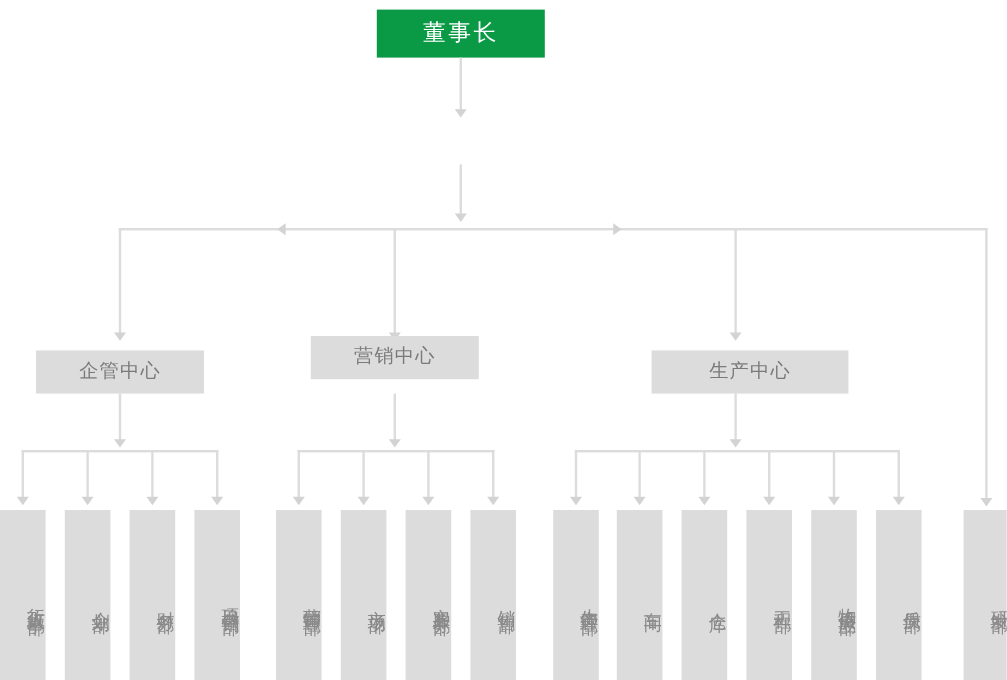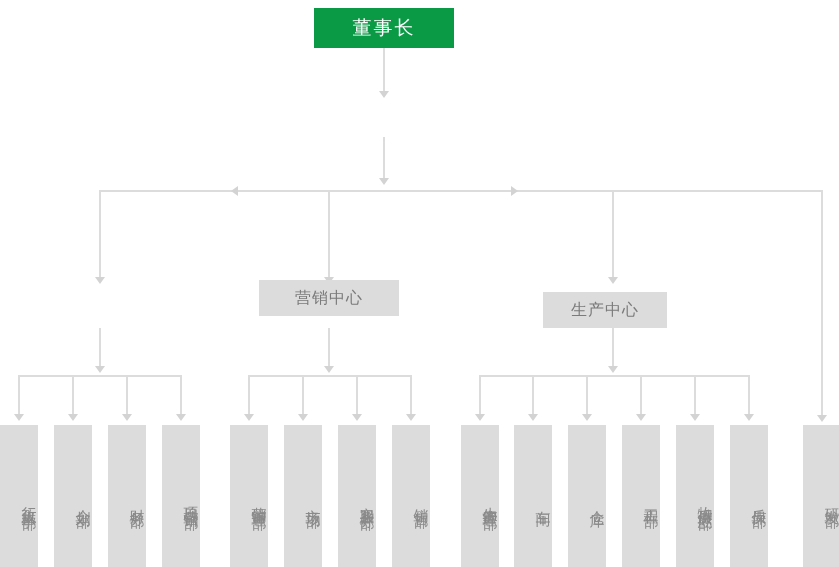--- a/index.html
+++ b/index.html
@@ -112,24 +112,25 @@
 
   <div class="conn v" style="left:328px; top:190px; width:2px; height:90px;"></div>
   <div class="arrow down" style="left:324px; top:277px;"></div>
 
   <div class="conn v" style="left:612px; top:190px; width:2px; height:90px;"></div>
   <div class="arrow down" style="left:608px; top:277px;"></div>
 
   <div class="conn v" style="left:821px; top:190px; width:2px; height:228px;"></div>
   <div class="arrow down" style="left:817px; top:415px;"></div>
 
+  <div class="node level3" style="left:30px; top:292px; width:140px; height:36px;">企管中心</div>
 
   <div class="node level3" style="left:259px; top:280px; width:140px; height:36px;">营销中心</div>
 
-  <div class="node level3" style="left:543px; top:292px; width:124px; height:36px;">生产中心</div>
+  <div class="node level3" style="left:543px; top:292px; width:164px; height:36px;">生产中心</div>
 
   <div class="conn v" style="left:99px; top:328px; width:2px; height:42px;"></div>
   <div class="arrow down" style="left:95px; top:366px;"></div>
   <div class="conn h" style="left:18px; top:375px; width:164px; height:2px;"></div>
 
   <div class="conn v" style="left:18px; top:375px; width:2px; height:42px;"></div>
   <div class="arrow down" style="left:14px; top:414px;"></div>
 
   <div class="conn v" style="left:72px; top:375px; width:2px; height:42px;"></div>
   <div class="arrow down" style="left:68px; top:414px;"></div>

